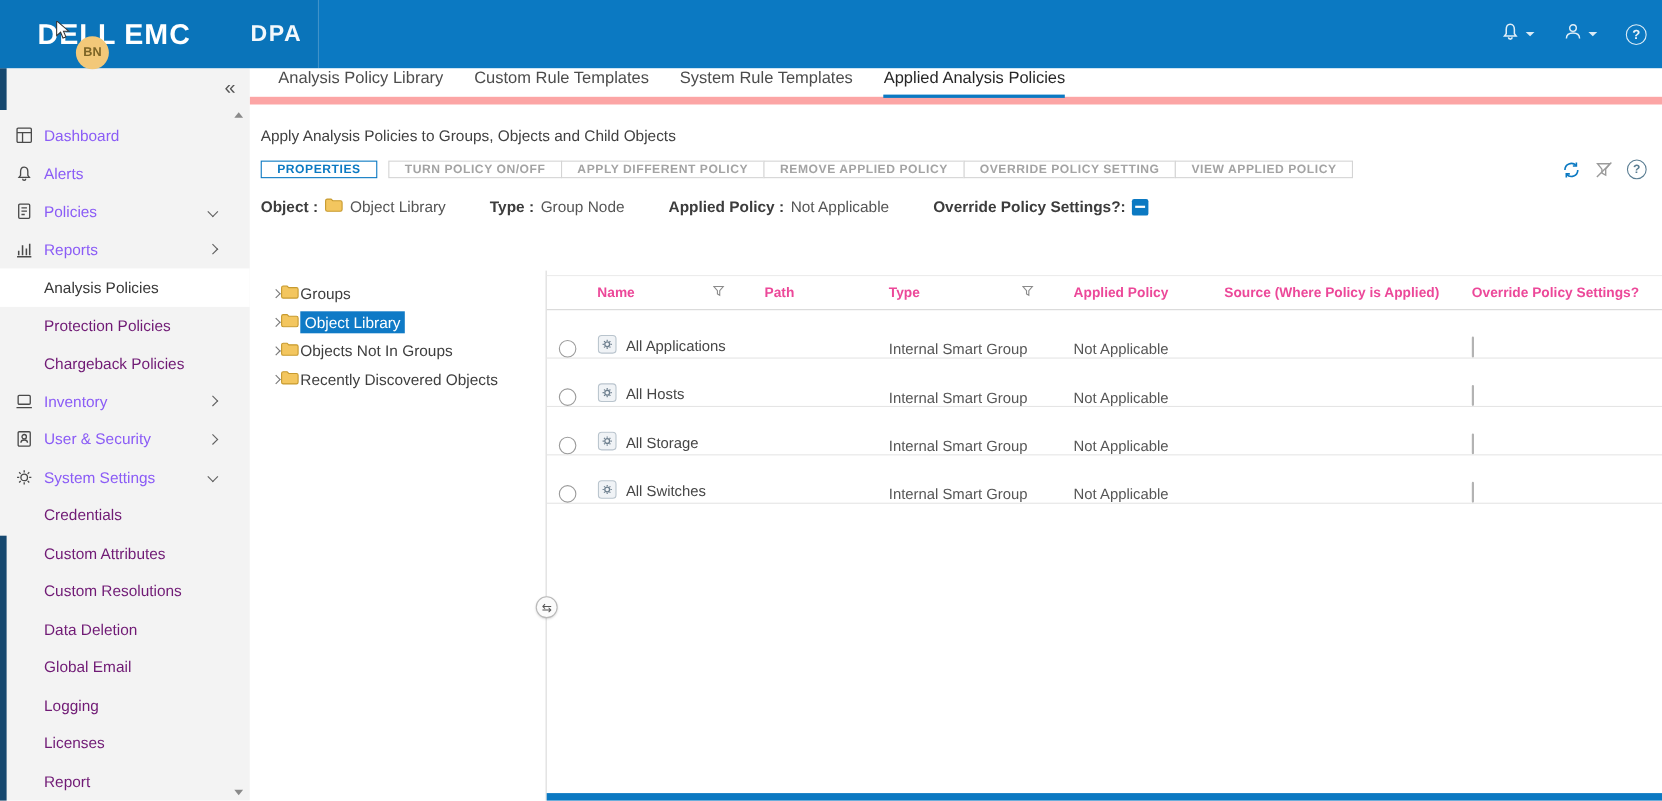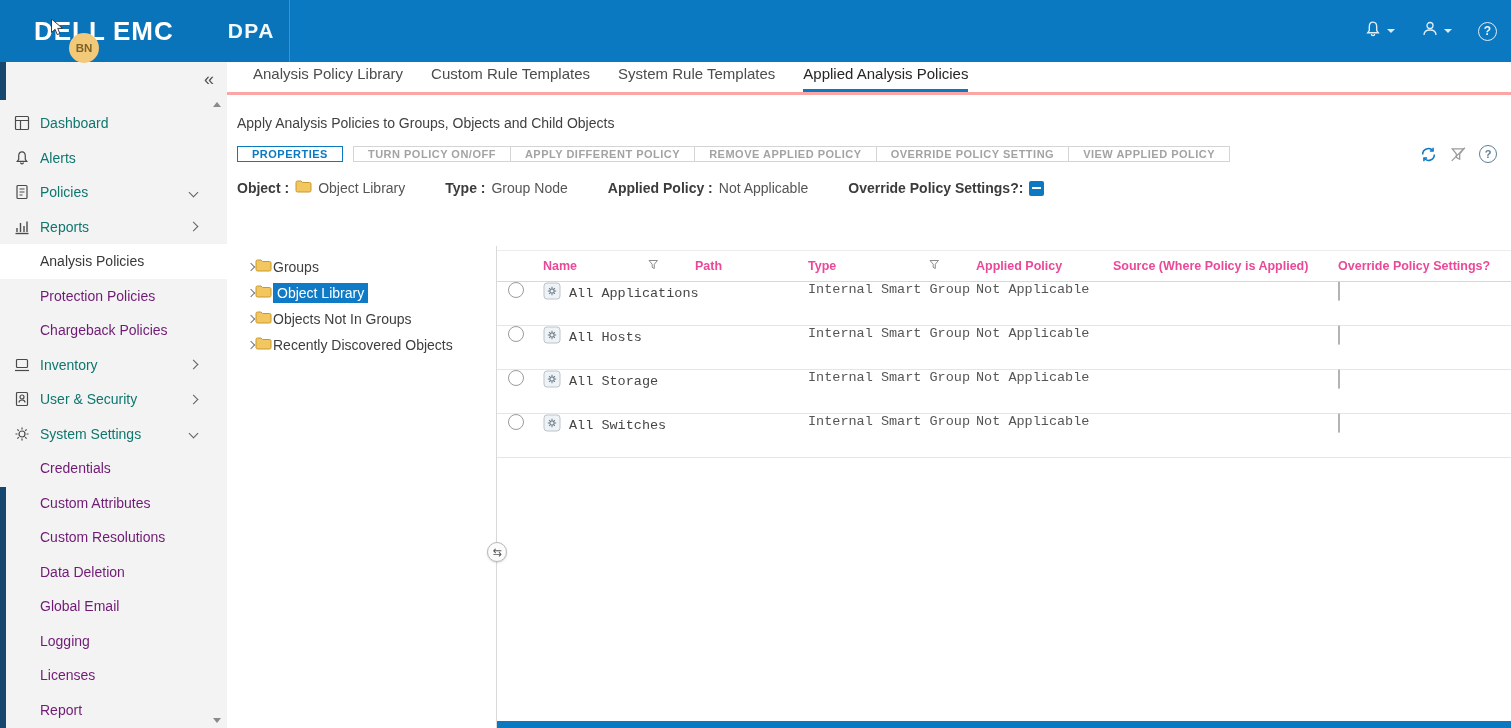--- a/index.html
+++ b/index.html
@@ -21,36 +21,36 @@
   .caret{width:0;height:0;border-left:4px solid transparent;border-right:4px solid transparent;border-top:4.5px solid rgba(255,255,255,.85);}
   .help-circle{width:19px;height:19px;border:1.6px solid rgba(255,255,255,.85);border-radius:50%;color:rgba(255,255,255,.92);font-size:12px;font-weight:700;display:flex;align-items:center;justify-content:center;cursor:pointer;}
 
   
   .sidebar{position:absolute;top:62px;left:0;bottom:0;width:227px;background:#f3f3f3;z-index:5;}
   .sidebar-top{height:33px;display:flex;justify-content:flex-end;align-items:center;padding-right:13px;}
   .collapse{color:#555;font-size:18px;line-height:1;cursor:pointer;}
   .nav{padding-top:11px;}
   .side-item{height:34.5px;display:flex;align-items:center;padding:0 14px;position:relative;cursor:pointer;}
   .sicon{width:16px;height:16px;display:flex;margin-right:10px;flex:none;}
-  .slabel{font-size:14px;color:#0f766e;white-space:nowrap;}
+  .slabel{font-size:14px;color:#8b5cf6;white-space:nowrap;}
   .side-item .chev{position:absolute;right:30px;}
   .side-sub{height:34.5px;display:flex;align-items:center;padding-left:40px;font-size:14px;color:#701a75;cursor:pointer;white-space:nowrap;}
   .side-sub.selected{background:#fff;color:#383838;}
   .chev{width:7px;height:7px;border-right:1.6px solid #5f5f5f;border-bottom:1.6px solid #5f5f5f;display:inline-block;}
   .chev.r{transform:rotate(-45deg);}
   .chev.d{transform:rotate(45deg);}
   .edge-accent{position:absolute;left:0;width:6px;background:#16486f;}
   .edge-top{top:0;height:38px;}
   .edge-bottom{top:425px;bottom:0;}
   .sb-up{position:absolute;right:6px;top:40px;width:0;height:0;border-left:4px solid transparent;border-right:4px solid transparent;border-bottom:5px solid #8a8a8a;cursor:pointer;}
   .sb-down{position:absolute;right:6px;bottom:5px;width:0;height:0;border-left:4px solid transparent;border-right:4px solid transparent;border-top:5px solid #8a8a8a;cursor:pointer;}
 
   
   .main{position:absolute;top:62px;left:227px;right:0;bottom:0;background:#fff;}
-  .tabbar{height:33px;display:flex;align-items:flex-end;gap:28px;padding-left:26px;border-bottom:3px solid #fca5a5;}
+  .tabbar{height:33px;display:flex;align-items:flex-start;gap:28px;padding-left:26px;border-bottom:7px solid #fca5a5;}
   .tab{font-size:15px;color:#4c4c4c;padding-bottom:7px;border-bottom:3px solid transparent;white-space:nowrap;cursor:pointer;}
   .tab.active{color:#262626;border-bottom-color:#0b79c2;}
 
   .page-head{padding-left:10px;}
   .subtitle{margin-top:20px;font-size:14px;color:#414141;}
   .toolbar{margin-top:14px;display:flex;align-items:center;}
   .btn{height:16px;padding:0 14px;font-size:11px;font-weight:700;letter-spacing:.5px;background:#fff;display:flex;align-items:center;white-space:nowrap;}
   .btn.primary{border:1px solid #0b79c2;color:#0b79c2;cursor:pointer;}
   .btn.disabled{border:1px solid #d4d4d4;color:#a3a3a3;font-weight:600;cursor:default;}
   .btn-group{display:flex;margin-left:10px;}
@@ -69,21 +69,21 @@
   
   .split{position:absolute;top:184px;left:0;right:0;bottom:0;display:flex;}
   .tree-panel{width:270px;border-right:1px solid #d9d9d9;padding-top:8px;}
   .tree-item{height:26px;display:flex;align-items:center;padding-left:21px;gap:1px;font-size:14px;color:#3e3e3e;cursor:pointer;white-space:nowrap;}
   .tree-item .chev{width:6px;height:6px;border-color:#787878;}
   .tree-label.sel{background:#0f7ac6;color:#fff;padding:2px 4px;}
   .handle{position:absolute;left:270px;top:296px;transform:translateX(-50%);width:20px;height:20px;border-radius:50%;background:#fbfbfb;border:1px solid #b9b9b9;display:flex;align-items:center;justify-content:center;font-size:11px;color:#555;box-shadow:0 1px 2px rgba(0,0,0,.15);cursor:pointer;z-index:4;}
 
   .grid-panel{flex:1;position:relative;padding-top:4px;}
   .grid-head{display:flex;height:32px;border-top:1px solid #ececec;border-bottom:1px solid #d8d8d8;align-items:center;font-size:12.5px;color:#ec4899;font-weight:600;}
-  .grid-row{display:flex;height:44px;border-bottom:1px solid #e5e5e5;align-items:flex-start;font-family:Liberation Mono, monospace;}
+  .grid-row{display:flex;height:44px;border-bottom:1px solid #e5e5e5;align-items:flex-end;}
   .c-sel{width:38px;display:flex;justify-content:center;flex:none;}
   .c-name{width:152px;padding-left:8px;flex:none;}
   .c-path{width:113px;padding-left:8px;flex:none;}
   .c-type{width:168px;padding-left:8px;flex:none;}
   .c-app{width:137px;padding-left:8px;flex:none;}
   .c-src{width:225px;padding-left:8px;flex:none;white-space:nowrap;}
   .c-ovr{flex:1;padding-left:8px;white-space:nowrap;}
   .h-flex{display:flex;align-items:center;justify-content:space-between;padding-right:28px;}
   .row-name{display:flex;align-items:center;gap:8px;font-size:13.5px;color:#464646;white-space:nowrap;}
   .cell-text{font-size:13.5px;color:#565656;white-space:nowrap;}

